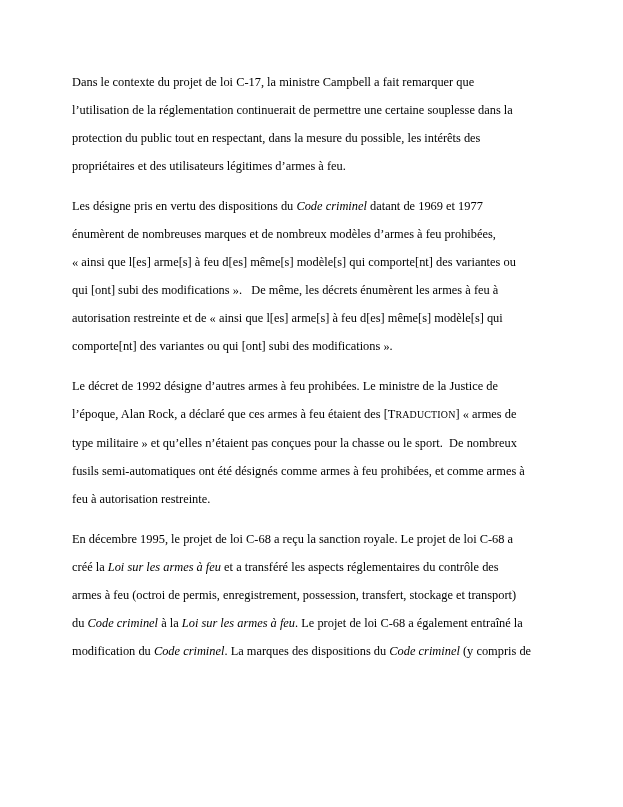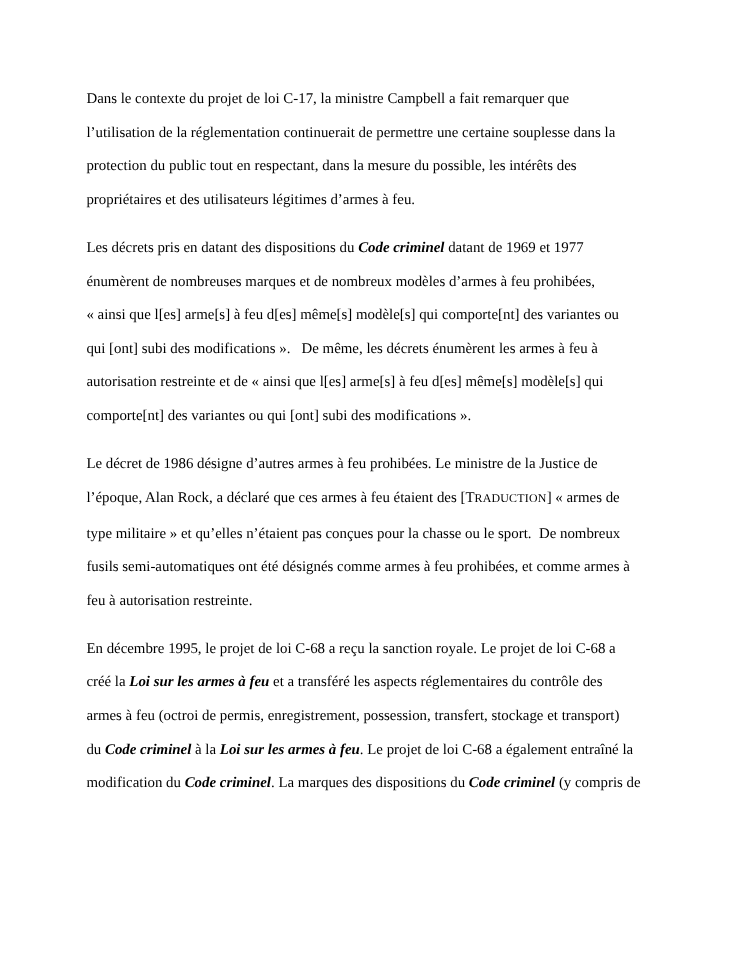--- a/index.html
+++ b/index.html
@@ -19,39 +19,39 @@
     font-size: 12.4px;
     line-height: 28px;
     overflow: hidden;
   }
   .doc-body p.para {
     margin: 0 0 12px 0;
     white-space: pre;          
     text-align: left;
   }
   .run-normal { font-style: normal; }
-  .run-italic { font-style: italic; font-weight: bold; }
+  .run-italic { font-style: italic; }
   .run-caps-small { font-size: 0.8em; letter-spacing: 0.2px; }
 </style>
 </head>
 <body>
 
 <div class="page" style="background: rgb(255, 255, 255); color: rgb(0, 0, 0);">
   <div class="doc-body" id="doc-body">
       <p class="para"><span class="run run-normal">Dans le contexte du projet de loi C-17, la ministre Campbell a fait remarquer que
 l’utilisation de la réglementation continuerait de permettre une certaine souplesse dans la
 protection du public tout en respectant, dans la mesure du possible, les intérêts des
 propriétaires et des utilisateurs légitimes d’armes à feu.</span></p>
-      <p class="para"><span class="run run-normal">Les décrets pris en datant des dispositions du </span><span class="run run-italic">Code criminel</span><span class="run run-normal"> datant de 1969 et 1977
+      <p class="para"><span class="run run-normal">Les désigne pris en vertu des dispositions du </span><span class="run run-italic">Code criminel</span><span class="run run-normal"> datant de 1969 et 1977
 énumèrent de nombreuses marques et de nombreux modèles d’armes à feu prohibées,
 « ainsi que l[es] arme[s] à feu d[es] même[s] modèle[s] qui comporte[nt] des variantes ou
 qui [ont] subi des modifications ».   De même, les décrets énumèrent les armes à feu à
 autorisation restreinte et de « ainsi que l[es] arme[s] à feu d[es] même[s] modèle[s] qui
 comporte[nt] des variantes ou qui [ont] subi des modifications ».</span></p>
-      <p class="para"><span class="run run-normal">Le décret de 1986 désigne d’autres armes à feu prohibées. Le ministre de la Justice de
+      <p class="para"><span class="run run-normal">Le décret de 1992 désigne d’autres armes à feu prohibées. Le ministre de la Justice de
 l’époque, Alan Rock, a déclaré que ces armes à feu étaient des [T</span><span class="run run-caps-small">RADUCTION</span><span class="run run-normal">] « armes de
 type militaire » et qu’elles n’étaient pas conçues pour la chasse ou le sport.  De nombreux
 fusils semi-automatiques ont été désignés comme armes à feu prohibées, et comme armes à
 feu à autorisation restreinte.</span></p>
       <p class="para"><span class="run run-normal">En décembre 1995, le projet de loi C-68 a reçu la sanction royale. Le projet de loi C-68 a
 créé la </span><span class="run run-italic">Loi sur les armes à feu</span><span class="run run-normal"> et a transféré les aspects réglementaires du contrôle des
 armes à feu (octroi de permis, enregistrement, possession, transfert, stockage et transport)
 du </span><span class="run run-italic">Code criminel</span><span class="run run-normal"> à la </span><span class="run run-italic">Loi sur les armes à feu</span><span class="run run-normal">. Le projet de loi C-68 a également entraîné la
 modification du </span><span class="run run-italic">Code criminel</span><span class="run run-normal">. La marques des dispositions du </span><span class="run run-italic">Code criminel</span><span class="run run-normal"> (y compris de</span></p>
     </div>

